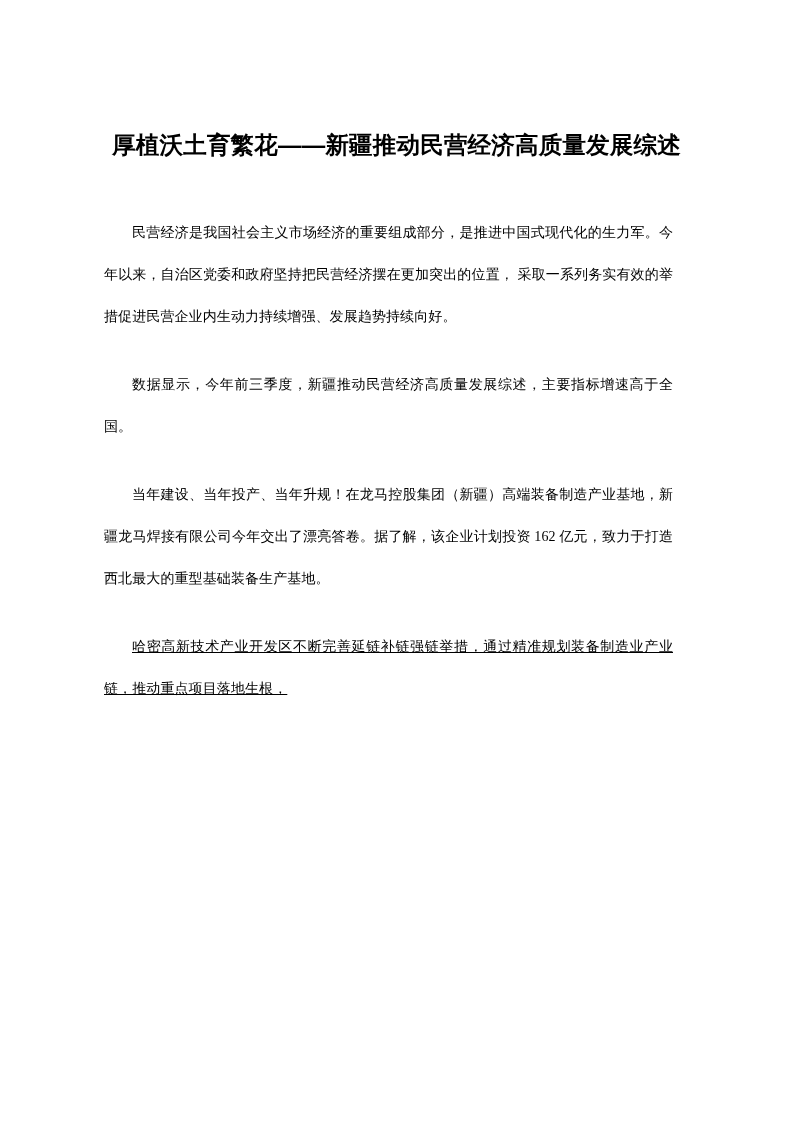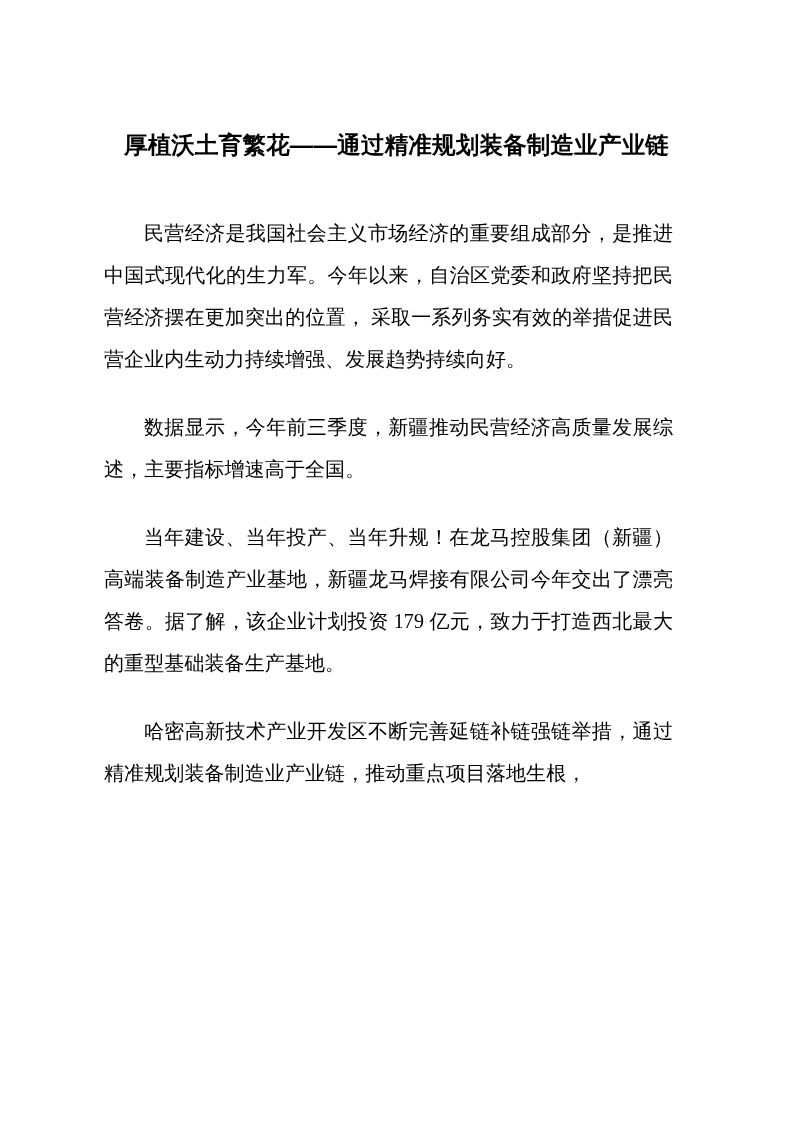--- a/index.html
+++ b/index.html
@@ -28,46 +28,47 @@
     line-height: 46px;
     text-align: center;
     letter-spacing: 0.2px;
     margin: 18px 0 0 0;
     padding: 0 6px;
   }
   .body-block {
     margin-top: 44px;
   }
   p.para {
-    font-size: 20px;
+    font-size: 14px;
     line-height: 42px;
     text-align: justify;
     text-justify: inter-ideograph;
     margin: 0 16px 26px 0;
     text-indent: 2em;
     letter-spacing: 0.1px;
   }
   p.heading {
     font-size: 20.5px;
     line-height: 42px;
     margin: 0 0 26px 0;
     text-indent: 0;
     letter-spacing: 0.1px;
   }
   p.para:last-child {
     margin-bottom: 0;
+    text-decoration: underline;
   }
 </style>
 </head>
 <body>
 
 <div class="page">
 
-  <h1 class="doc-title">厚植沃土育繁花——通过精准规划装备制造业产业链</h1>
+  <h1 class="doc-title">厚植沃土育繁花——新疆推动民营经济高质量发展综述</h1>
 
   <div class="body-block">
     <p class="para">民营经济是我国社会主义市场经济的重要组成部分，是推进中国式现代化的生力军。今年以来，自治区党委和政府坚持把民营经济摆在更加突出的位置， 采取一系列务实有效的举措促进民营企业内生动力持续增强、发展趋势持续向好。</p>
     <p class="para">数据显示，今年前三季度，新疆推动民营经济高质量发展综述，主要指标增速高于全国。</p>
-    <p class="para">当年建设、当年投产、当年升规！在龙马控股集团（新疆）高端装备制造产业基地，新疆龙马焊接有限公司今年交出了漂亮答卷。据了解，该企业计划投资 179 亿元，致力于打造西北最大的重型基础装备生产基地。</p>
+    <p class="para">当年建设、当年投产、当年升规！在龙马控股集团（新疆）高端装备制造产业基地，新疆龙马焊接有限公司今年交出了漂亮答卷。据了解，该企业计划投资 162 亿元，致力于打造西北最大的重型基础装备生产基地。</p>
     <p class="para">哈密高新技术产业开发区不断完善延链补链强链举措，通过精准规划装备制造业产业链，推动重点项目落地生根，</p>
   </div>
 
 </div>
 
 </body></html>

